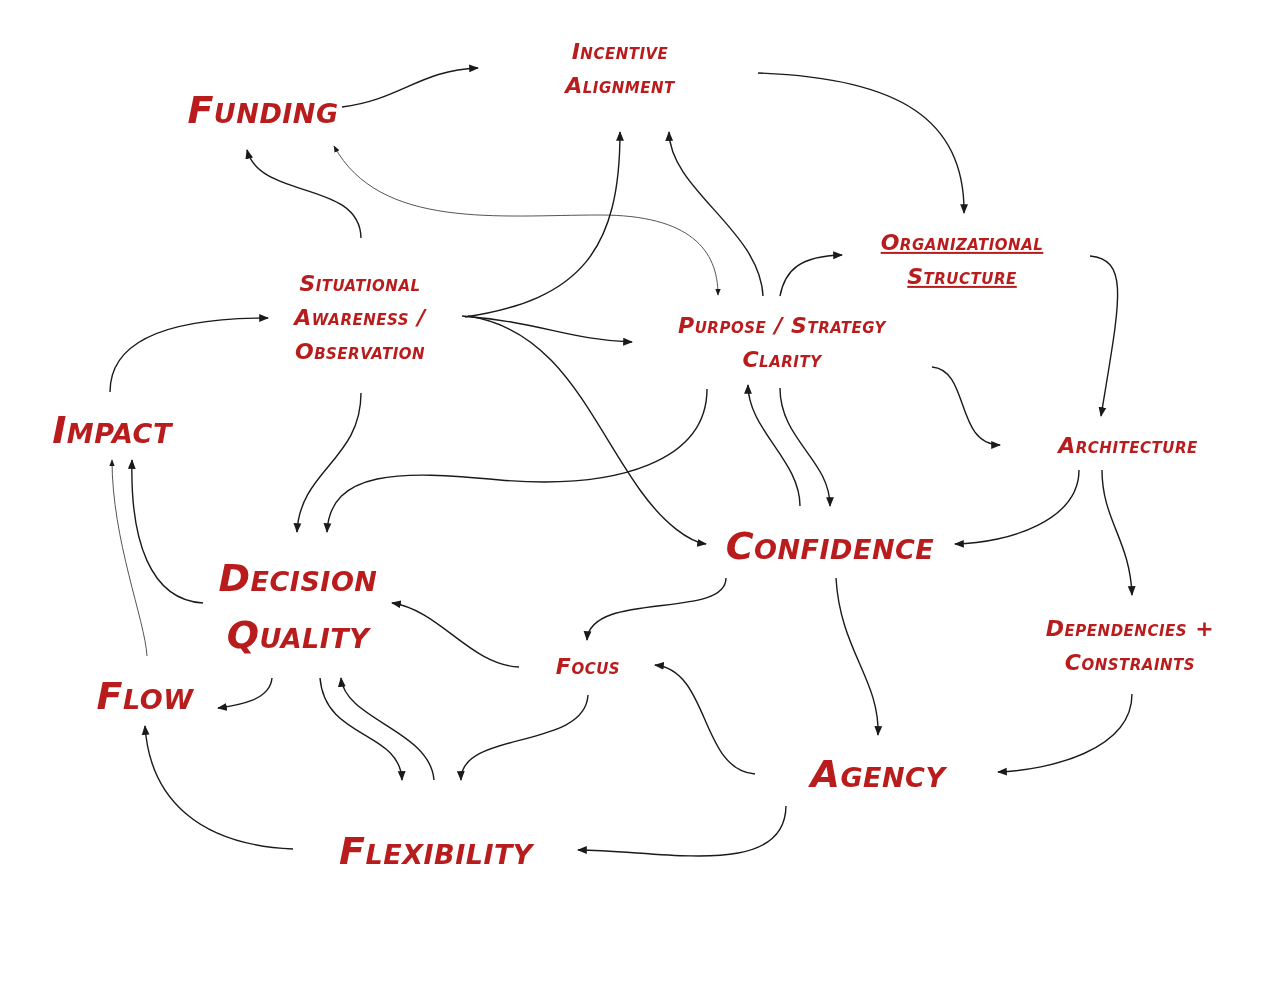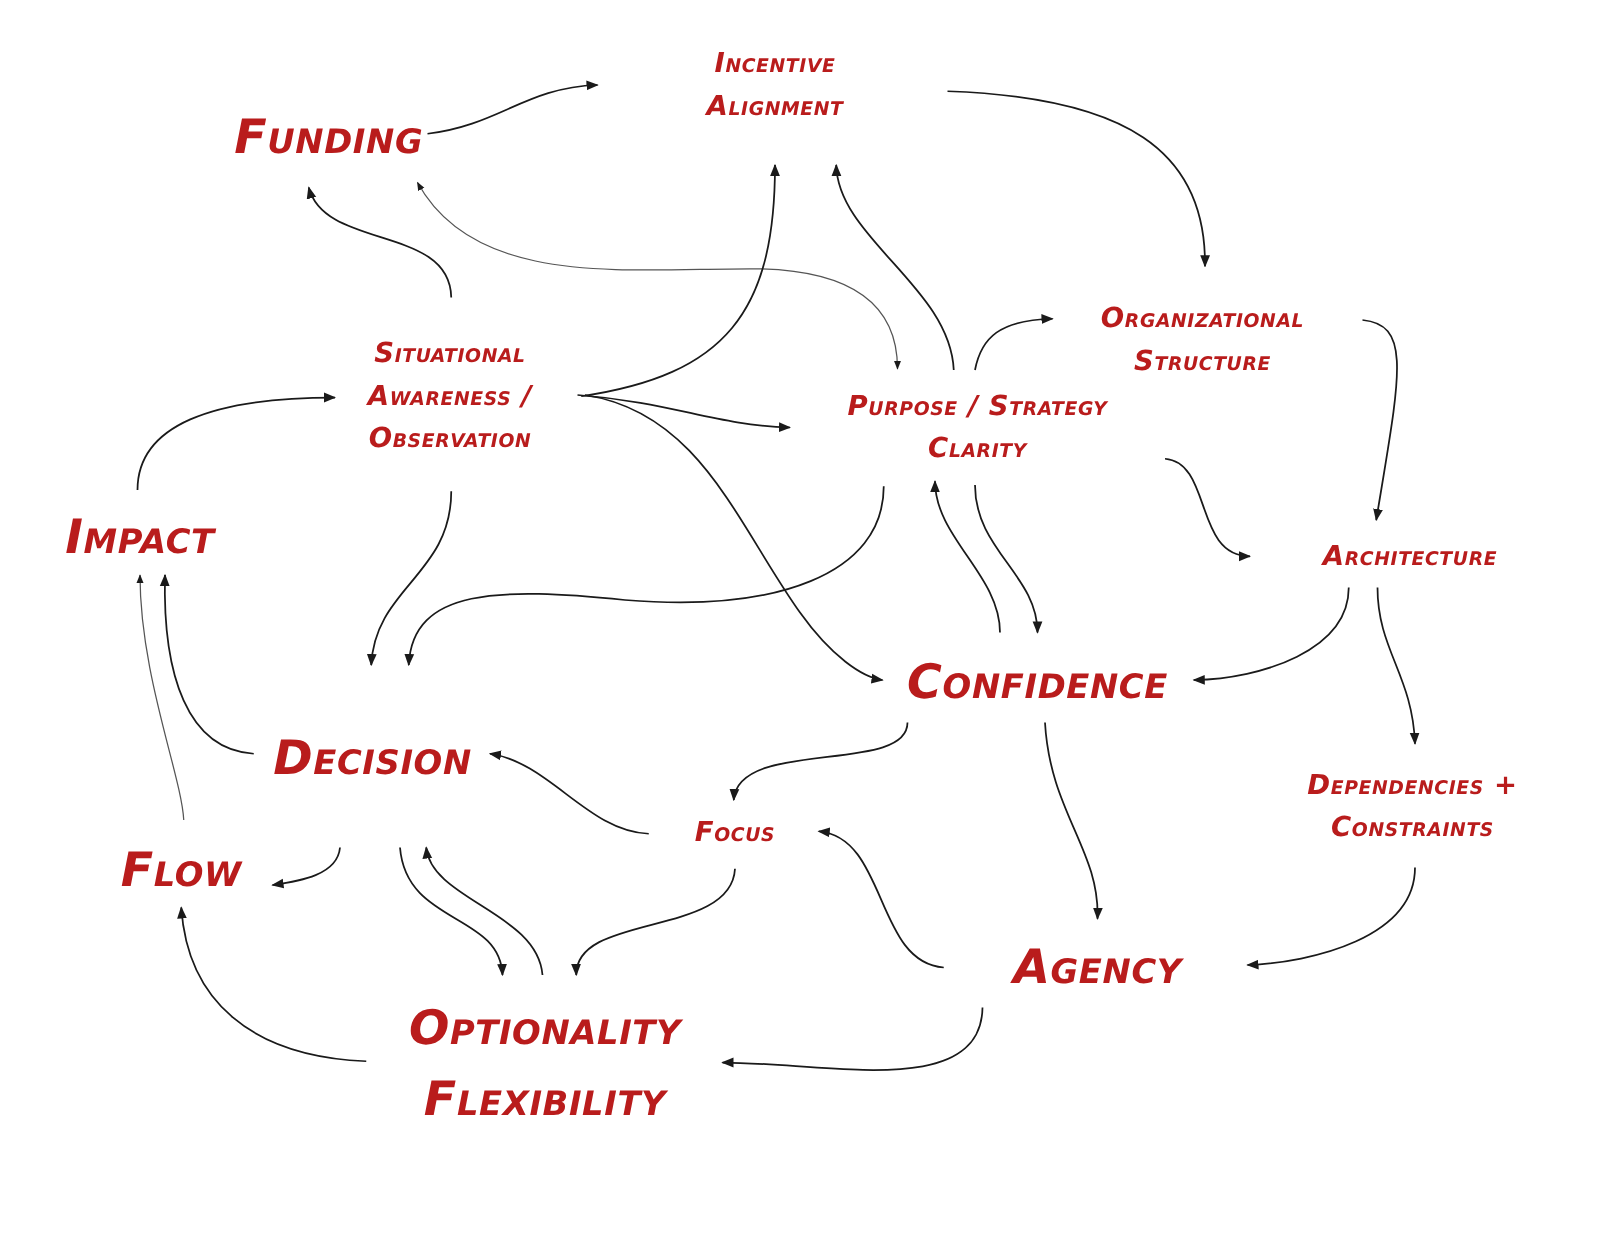--- a/index.html
+++ b/index.html
@@ -69,21 +69,21 @@
 </svg>
 
 <div id="nodes">
     <div class="node lg" style="left: 247px; top: 110px; margin-left: 16px;">
       <span class="line">Funding</span>
     </div>
     <div class="node sm" style="left: 620px; top: 69px;">
       <span class="line">Incentive</span>
       <span class="line">Alignment</span>
     </div>
-    <div class="node sm" style="left: 962px; top: 273px;">
+    <div class="node sm" style="left: 962px; top: 260px; text-decoration: underline;">
       <span class="line">Organizational</span>
       <span class="line">Structure</span>
     </div>
     <div class="node sm" style="left: 360px; top: 318px;">
       <span class="line">Situational</span>
       <span class="line">Awareness /</span>
       <span class="line">Observation</span>
     </div>
     <div class="node sm" style="left: 782px; top: 343px;">
       <span class="line">Purpose / Strategy</span>
@@ -93,31 +93,31 @@
       <span class="line">Impact</span>
     </div>
     <div class="node sm" style="left: 1102px; top: 446px; margin-left: 26px;">
       <span class="line">Architecture</span>
     </div>
     <div class="node lg" style="left: 830px; top: 546px;">
       <span class="line">Confidence</span>
     </div>
     <div class="node lg" style="left: 298px; top: 607px;">
       <span class="line">Decision</span>
+      <span class="line">Quality</span>
     </div>
     <div class="node sm" style="left: 1130px; top: 646px;">
       <span class="line">Dependencies +</span>
       <span class="line">Constraints</span>
     </div>
     <div class="node sm" style="left: 588px; top: 667px;">
       <span class="line">Focus</span>
     </div>
     <div class="node lg" style="left: 145px; top: 696px;">
       <span class="line">Flow</span>
     </div>
     <div class="node lg" style="left: 878px; top: 774px;">
       <span class="line">Agency</span>
     </div>
     <div class="node lg" style="left: 436px; top: 851px;">
-      <span class="line">Optionality</span>
       <span class="line">Flexibility</span>
     </div>
   </div>
 
 </body></html>

